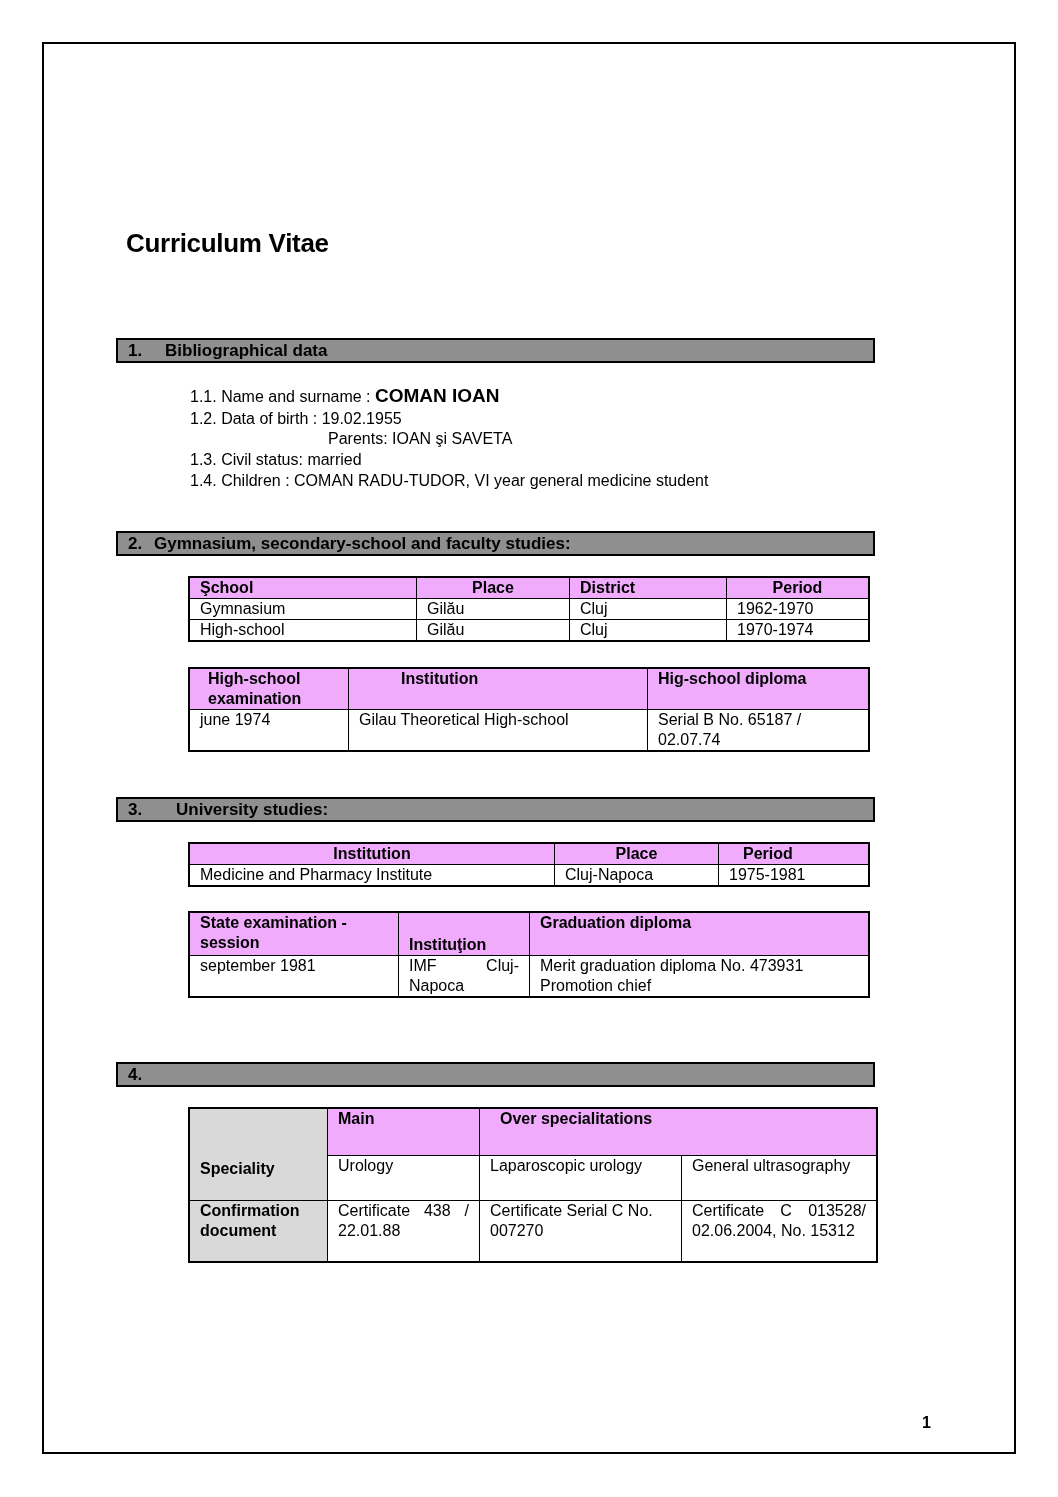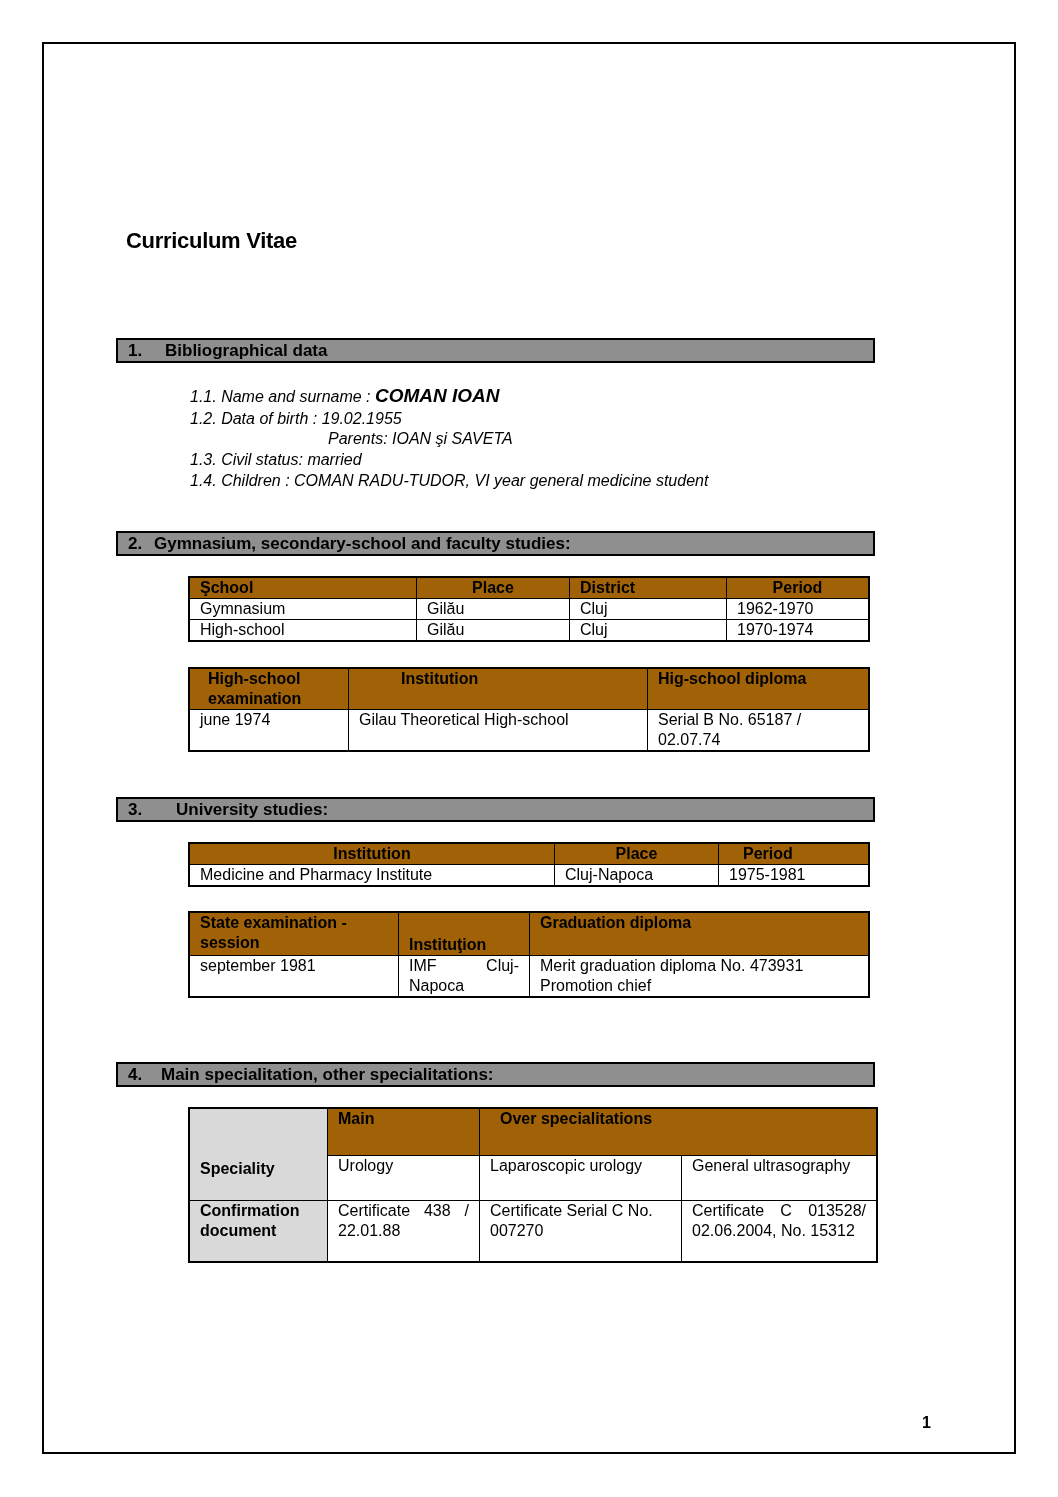--- a/index.html
+++ b/index.html
@@ -1,27 +1,27 @@
 <!DOCTYPE html>
 <html><head>
 <meta charset="utf-8">
 <style>
   html, body { margin:0; padding:0; background:#ffffff; }
   body { width:1058px; height:1497px; position:relative; font-family:"Liberation Sans", sans-serif; color:#000; }
   .page-border { position:absolute; left:42px; top:42px; width:970px; height:1408px; border:2px solid #000; }
-  .title { position:absolute; left:126px; top:228px; font-size:22px; font-weight:bold; letter-spacing:-0.3px; }
+  .title { position:absolute; left:126px; top:228px; font-size:26px; font-weight:bold; letter-spacing:-0.3px; }
   .sec { position:absolute; left:116px; width:755px; height:21px; background:#8f8f8f; border:2px solid #000; font-size:17px; font-weight:bold; line-height:21px; box-sizing:content-box; }
   .sec .num { position:absolute; left:10px; }
   .sec .lbl { position:absolute; }
-  .bio { position:absolute; left:190px; font-size:16px; line-height:21px;font-style:italic; }
+  .bio { position:absolute; left:190px; font-size:16px; line-height:21px; }
   .bio .big { font-size:19px; font-weight:bold; }
   table { position:absolute; border-collapse:collapse; font-size:16px; }
   table, td, th { border:1px solid #000; }
   table { border:2px solid #000; }
-  th { background:#a16207; font-weight:bold; text-align:left; padding:0 10px; vertical-align:top; line-height:20px; }
+  th { background:#f0abfc; font-weight:bold; text-align:left; padding:0 10px; vertical-align:top; line-height:20px; }
   td { padding:0 10px; vertical-align:top; line-height:20px; }
   .c { text-align:center; }
   .gray { background:#d9d9d9; font-weight:bold; }
   .pagenum { position:absolute; left:922px; top:1414px; font-size:16px; font-weight:bold; }
 </style>
 </head>
 <body>
 
 <div class="page-border"></div>
 
@@ -118,21 +118,20 @@
     <td>
       <div>Merit graduation diploma No. 473931</div>
       <div>Promotion chief</div>
     </td>
   </tr>
 </tbody>
   </table>
 
 <div class="sec" style="top:1062px;">
   <span class="num">4.</span>
-  <span class="lbl" style="left:43px;">Main specialitation, other specialitations:</span>
 </div>
 
 <table style="left:188px; top:1107px; width:690px;">
   <tbody>
       <tr>
     <td class="gray" rowspan="2" style="width:117px; vertical-align:middle; padding-top:28px;">Speciality</td>
     <th style="width:131px; height:46px;">Main</th>
     <th colspan="2" style="padding-left:20px;">Over specialitations</th>
   </tr>
   <tr>

